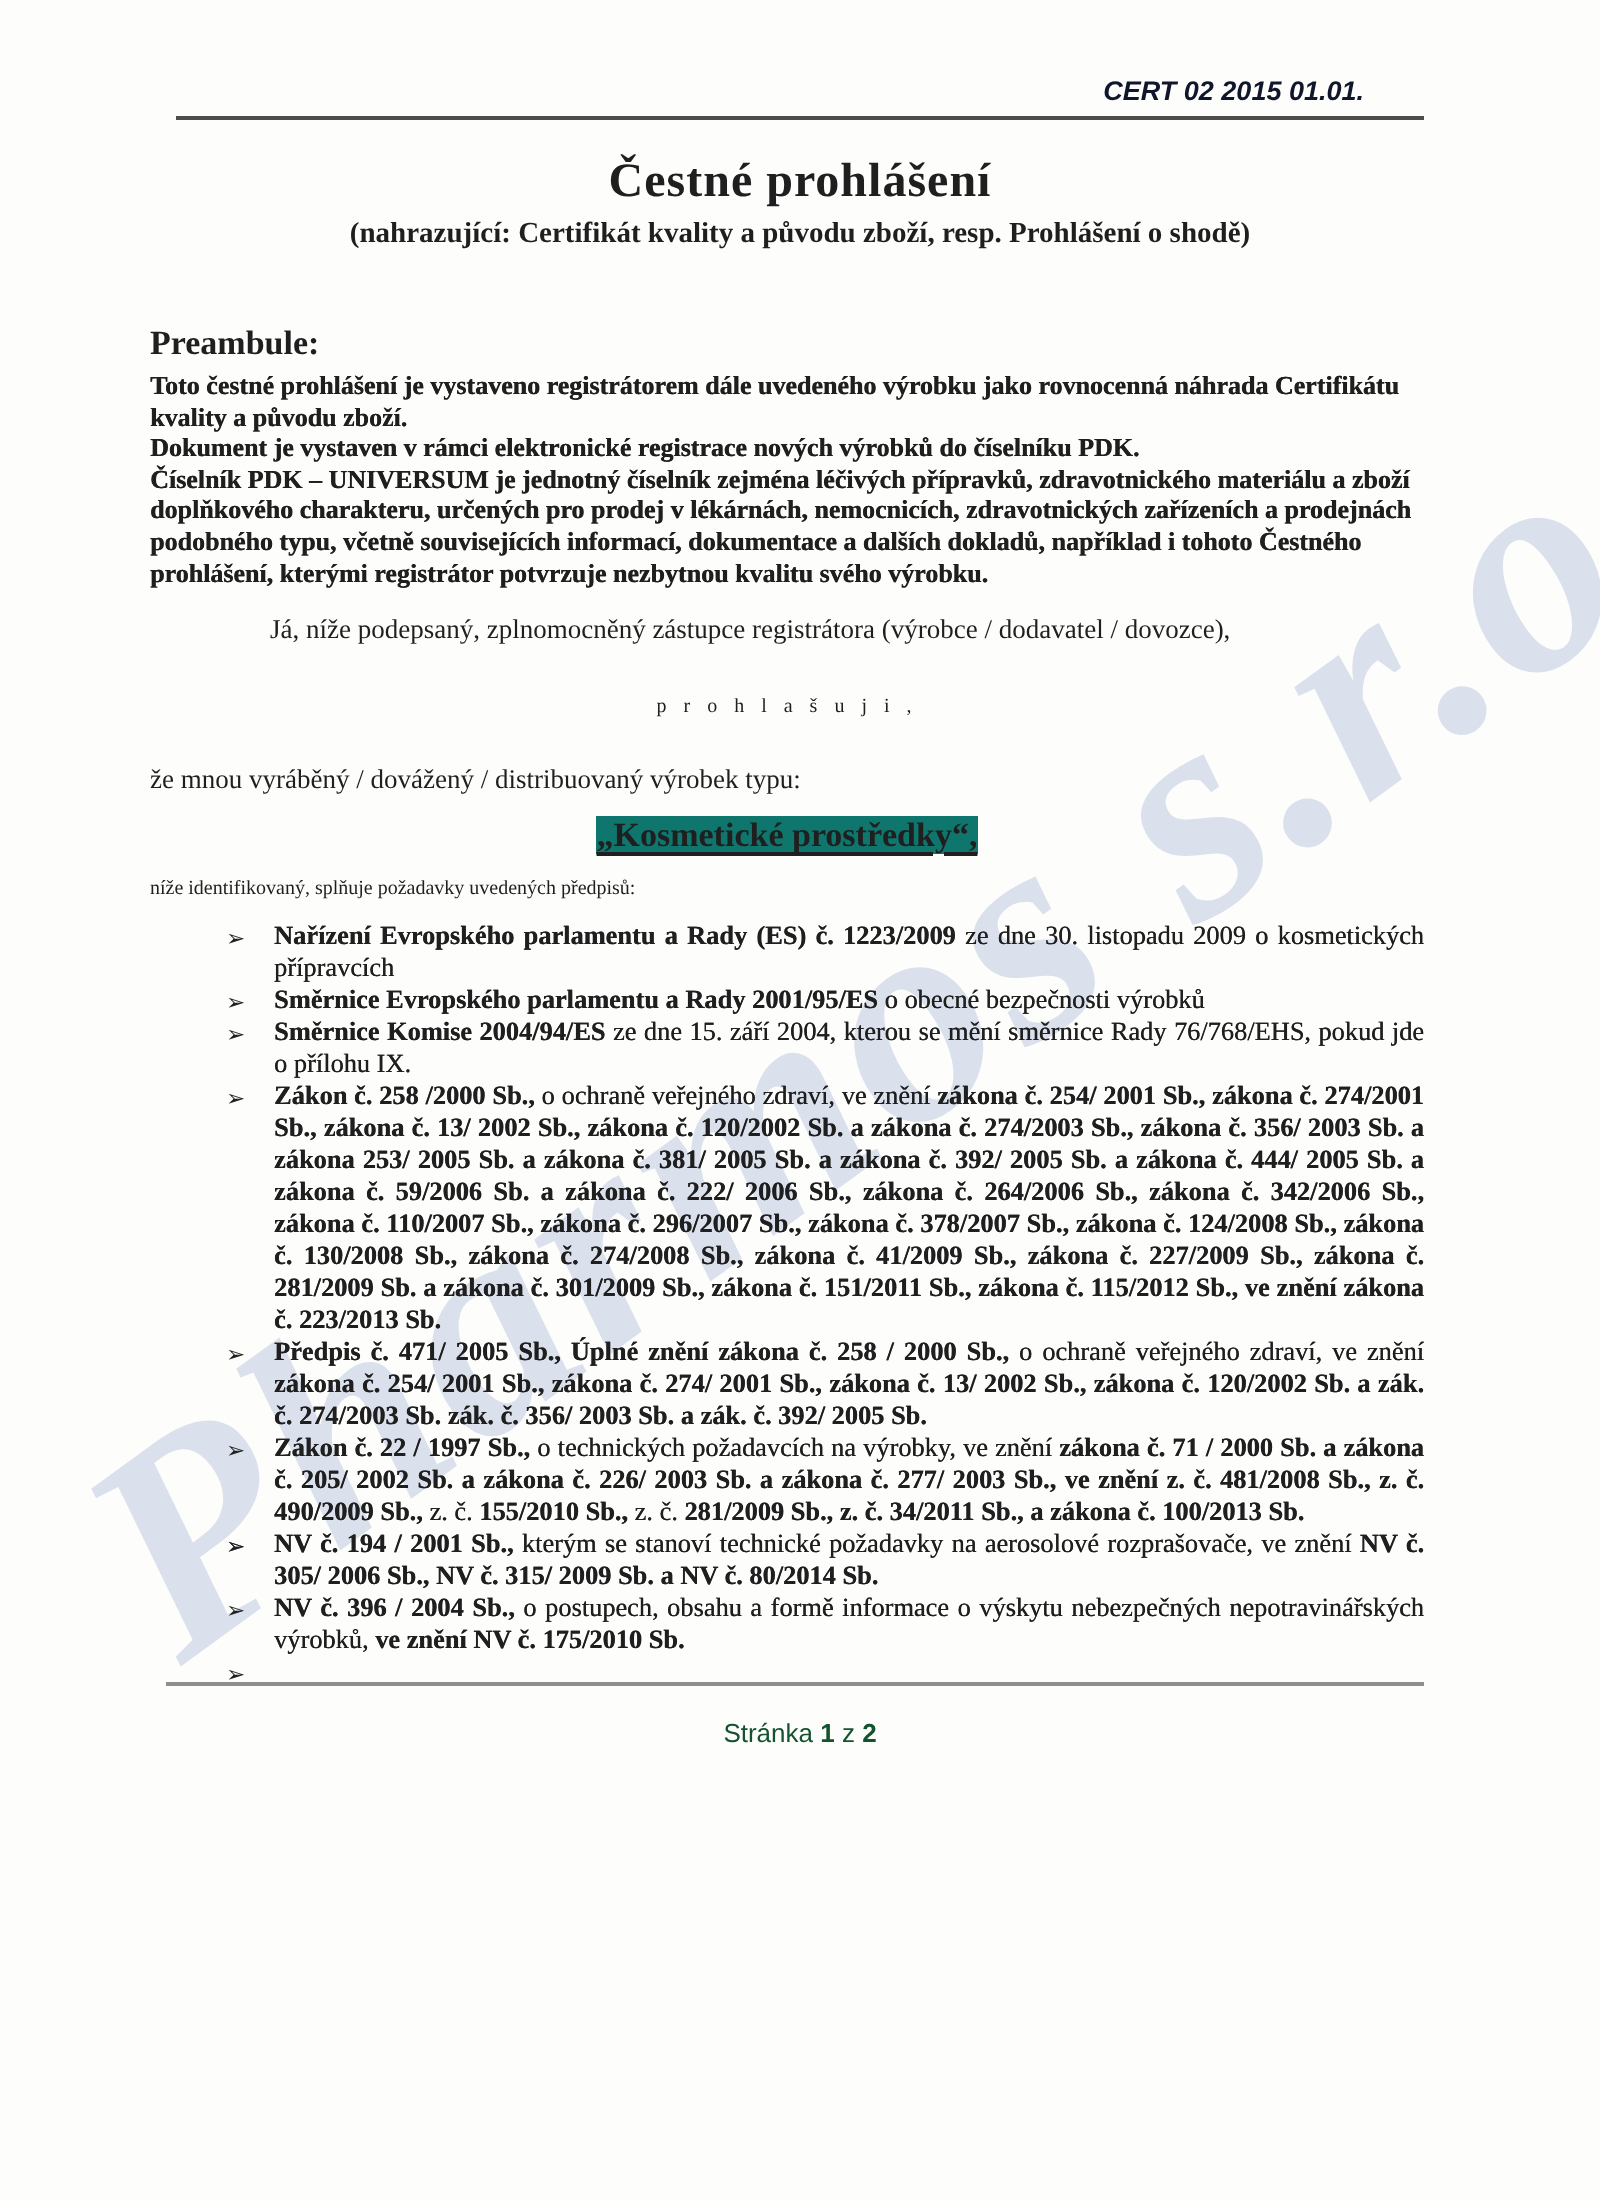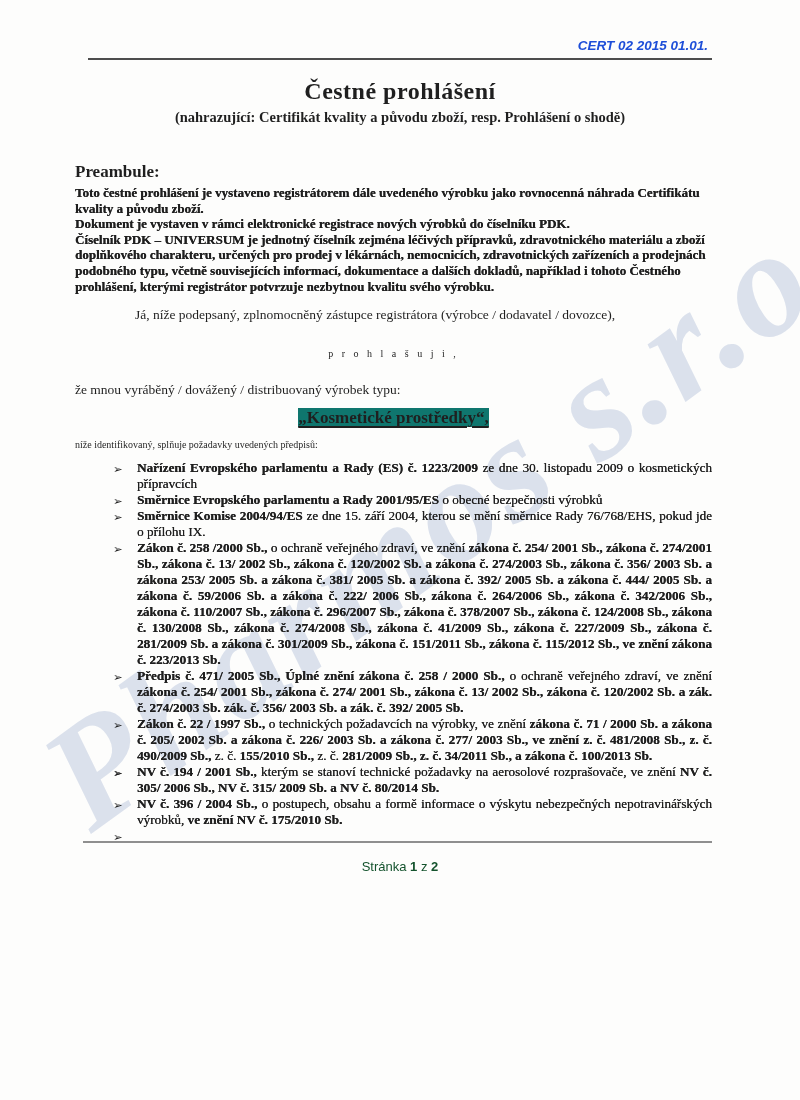--- a/index.html
+++ b/index.html
@@ -23,25 +23,25 @@
     color: #dbe1ec;
     letter-spacing: 4px;
     transform: rotate(-36deg);
     transform-origin: 0 0;
     white-space: nowrap;
     pointer-events: none;
     user-select: none;
   }
 
   .doc-code {
-    margin: 38px 92px 0 0;
+    margin: 38px 118px 0 0;
     text-align: right;
     font-family: "Liberation Sans", sans-serif;
     font-style: italic; font-weight: bold;
-    font-size: 13.5px; color: #1d4ed8;
+    font-size: 13.5px; color: #0f172a;
   }
   .header-rule {
     margin: 5px 88px 0 88px;
     border-top: 2px solid #4d4d4d;
     height: 0;
   }
 
   .doc-title {
     margin-top: 16px;
     text-align: center;

